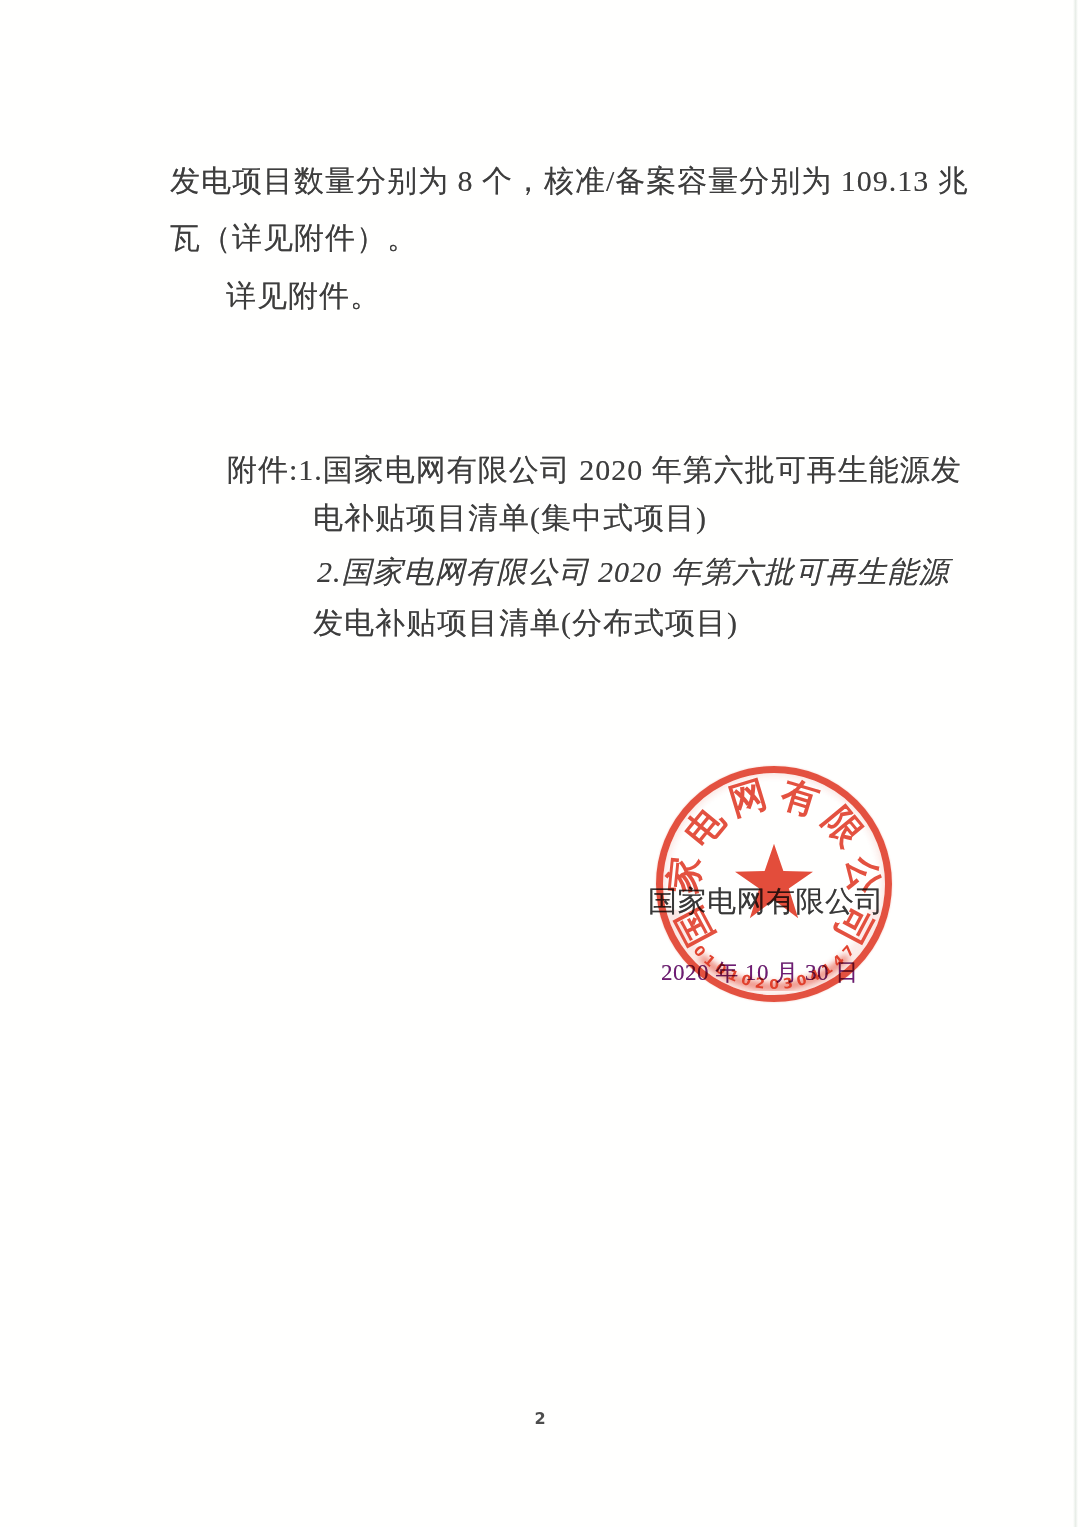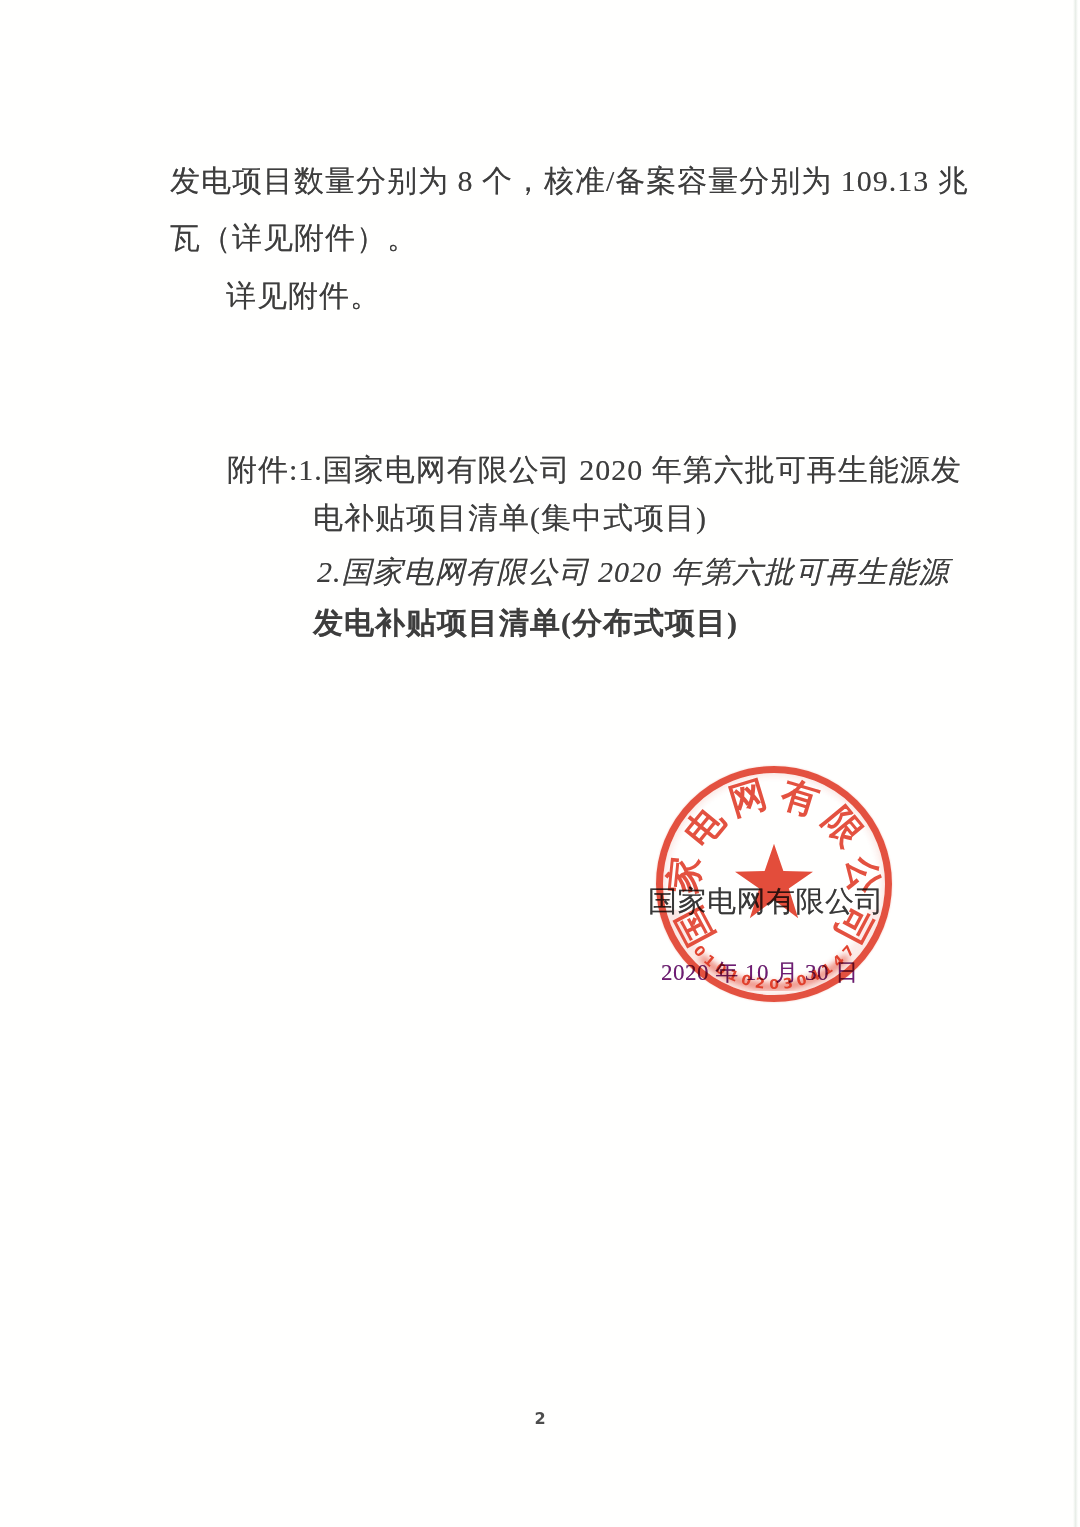--- a/index.html
+++ b/index.html
@@ -26,21 +26,21 @@
     line-height: 1;
     color: var(--ink);
     text-shadow: 0 0 .6px rgba(60,60,60,.55);
   }
   .body-l1 { left: 170px; top: 166px; text-align: right; }
   .body-l2 { left: 170px; top: 223px; font-family: Liberation Serif, serif; }
   .body-l3 { left: 226px; top: 281px; }
   .att-l1  { left: 227px; top: 449px; margin-top: 6px; }
   .att-l2  { left: 313px; top: 503px; }
   .att-l3  { left: 317px; top: 557px; font-style: italic; }
-  .att-l4  { left: 313px; top: 608px; font-weight: bold; }
+  .att-l4  { left: 313px; top: 608px; }
   .sig-company { left: 648px; top: 887px; font-size: 29px; letter-spacing: 0.5px; color: #383838; }
   .sig-date    { left: 661px; top: 961px; font-size: 23px; letter-spacing: 0.5px; color: #701a75; }
 
   .page-num {
     position: absolute; left: 0; top: 1409px; width: 1080px;
     text-align: center;
     font-family: "DejaVu Sans", "Liberation Sans", sans-serif;
     font-size: 16px; font-weight: bold; color: #4d4d4d;
   }
 

